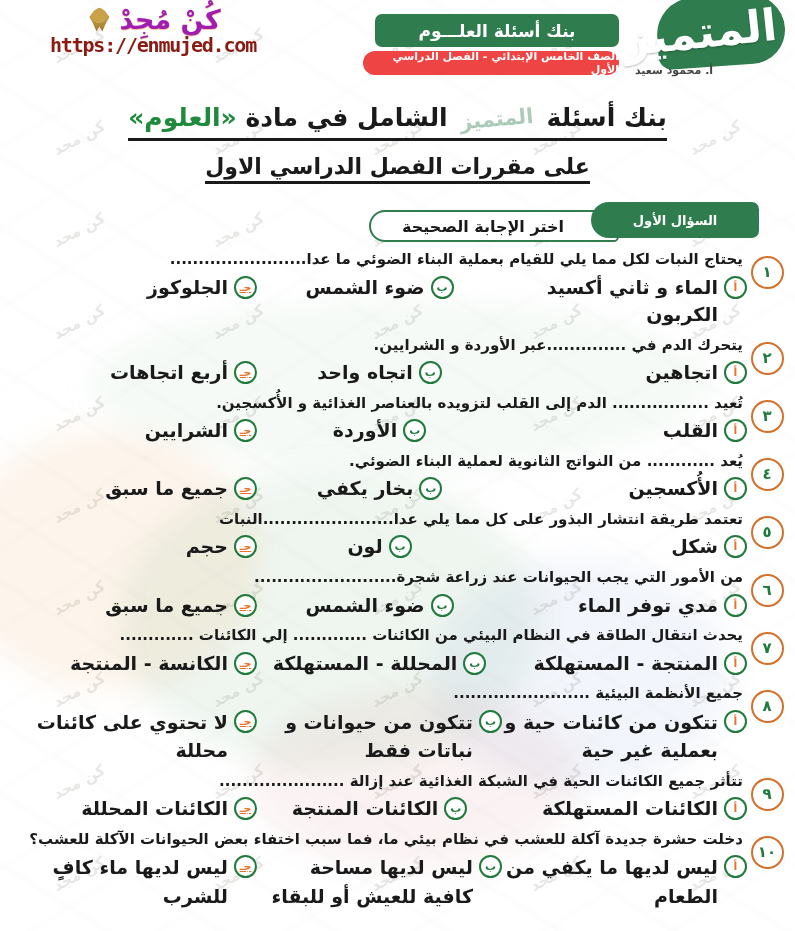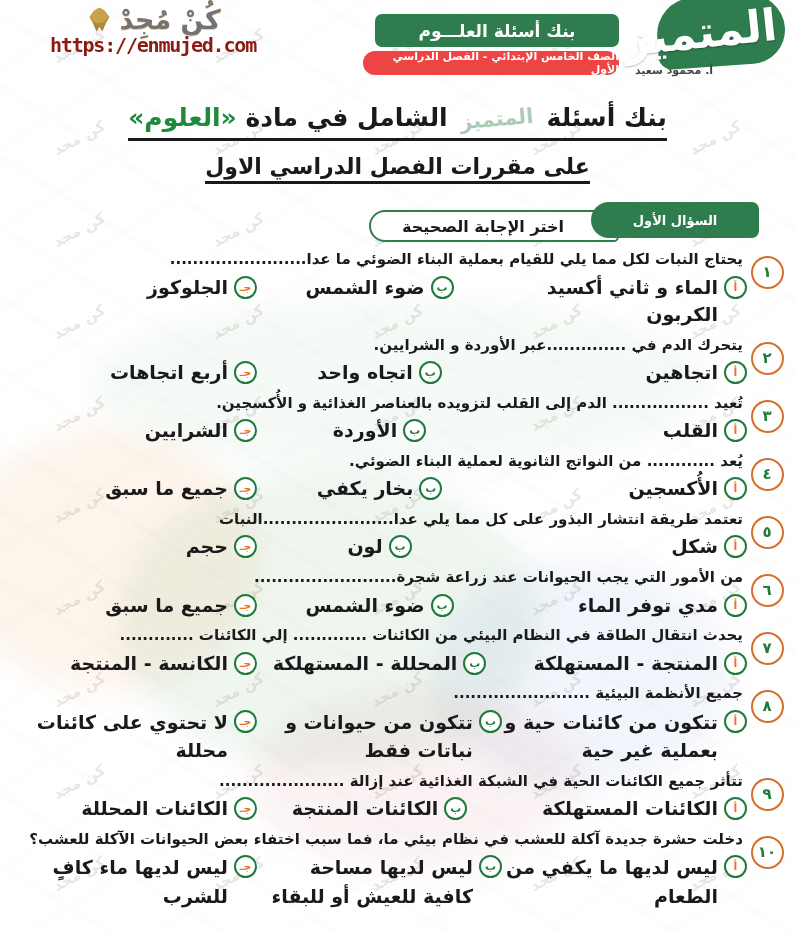--- a/index.html
+++ b/index.html
@@ -38,21 +38,21 @@
 
   .page{position:relative;z-index:2;width:795px;height:931px;}
 
   
   .header{position:relative;height:92px;}
   .brand-left{
     position:absolute;left:28px;top:4px;width:250px;text-align:center;
   }
   .brand-left .kn{
     display:flex;align-items:center;justify-content:center;gap:6px;
-    font-size:27px;font-weight:bold;color:#737373;letter-spacing:-1px;
+    font-size:27px;font-weight:bold;color:#a21caf;letter-spacing:-1px;
     text-shadow:0 1px 0 #f0c9a0;
   }
   .eagle{
     width:28px;height:30px;position:relative;display:inline-block;
   }
   .eagle:before{
     content:"";position:absolute;left:2px;top:3px;width:24px;height:24px;
     background:
       radial-gradient(circle at 50% 30%, #caa24a 0 38%, rgba(0,0,0,0) 39%),
       linear-gradient(#d6ae55,#9d7a2c);
@@ -166,21 +166,21 @@
   .opt.c2{justify-content:center;}
   .opt.c3{justify-content:flex-start;}
   .badge{
     flex:0 0 auto;width:19px;height:19px;border-radius:50%;
     border:2px solid #1f7a3c;background:#fff;
     display:flex;align-items:center;justify-content:center;
     font-size:11px;font-weight:bold;line-height:1;margin-top:2px;
   }
   .badge.a{color:#e8742a;}
   .badge.b{color:#1f7a3c;}
-  .badge.c{color:#e8742a;}
+  .badge.c{color:#e8742a;text-decoration:underline;}
   .otext{
     font-size:19px;font-weight:bold;color:#1a1a1a;
     text-align:right;line-height:1.45;
   }
   .q-tall .otext{line-height:1.5;}
 </style>
 </head>
 <body>
 
 <div class="watermark"></div>

